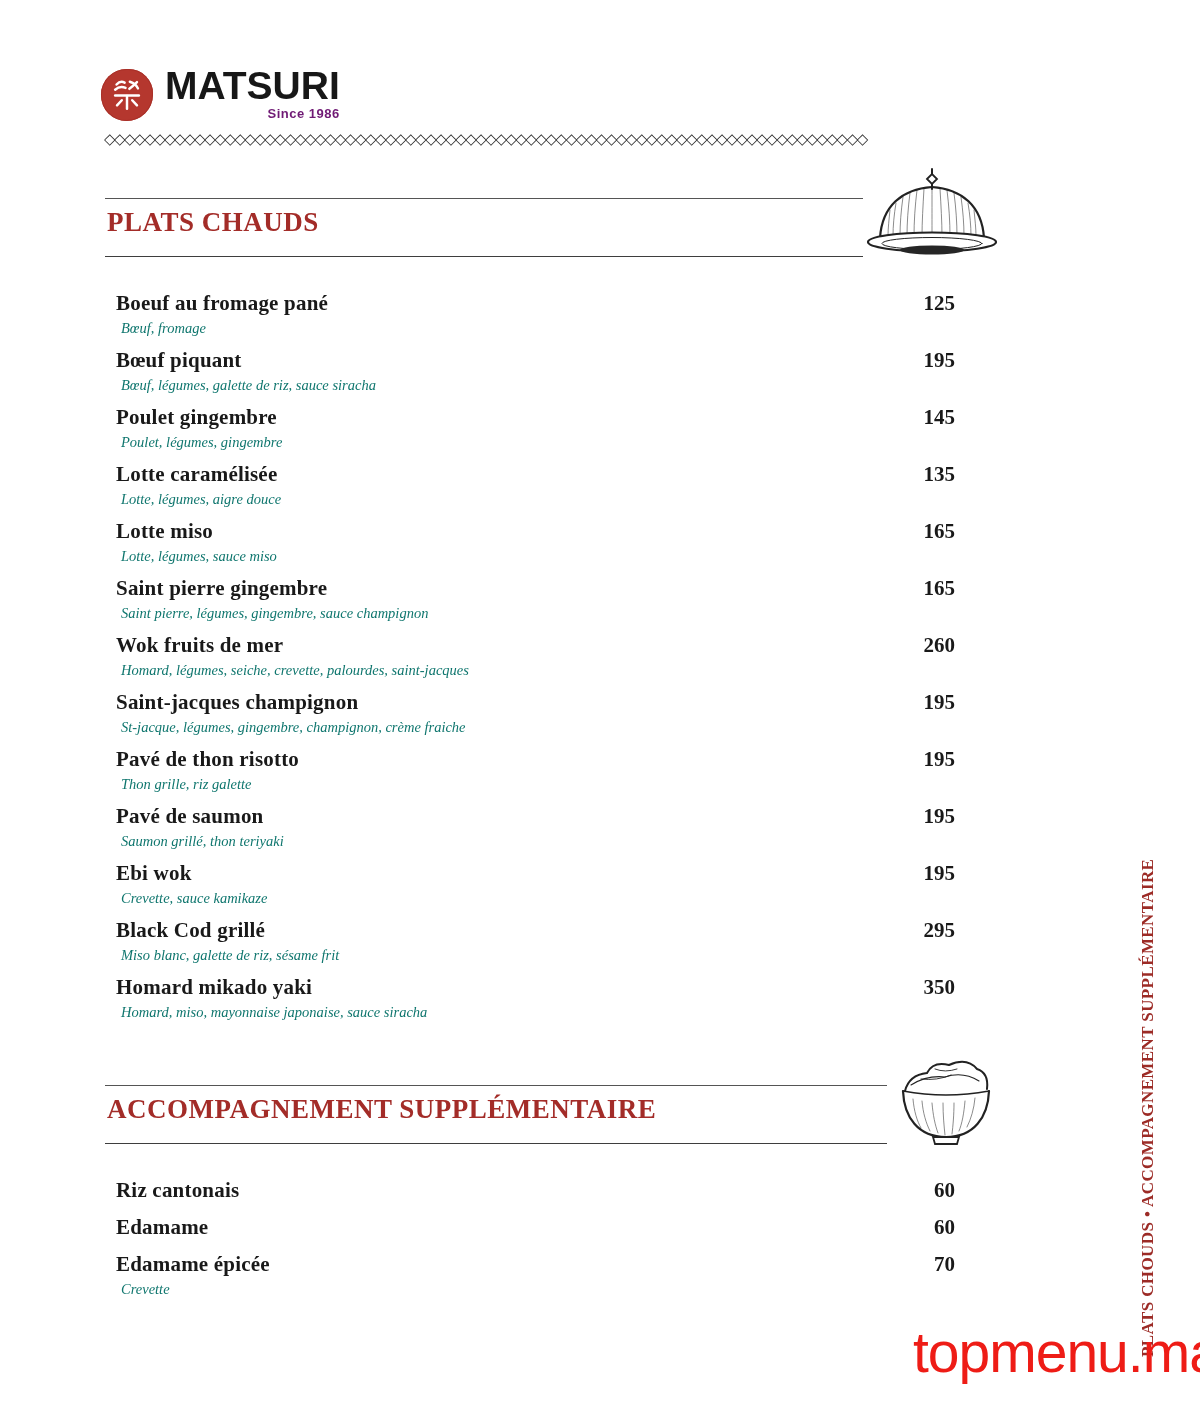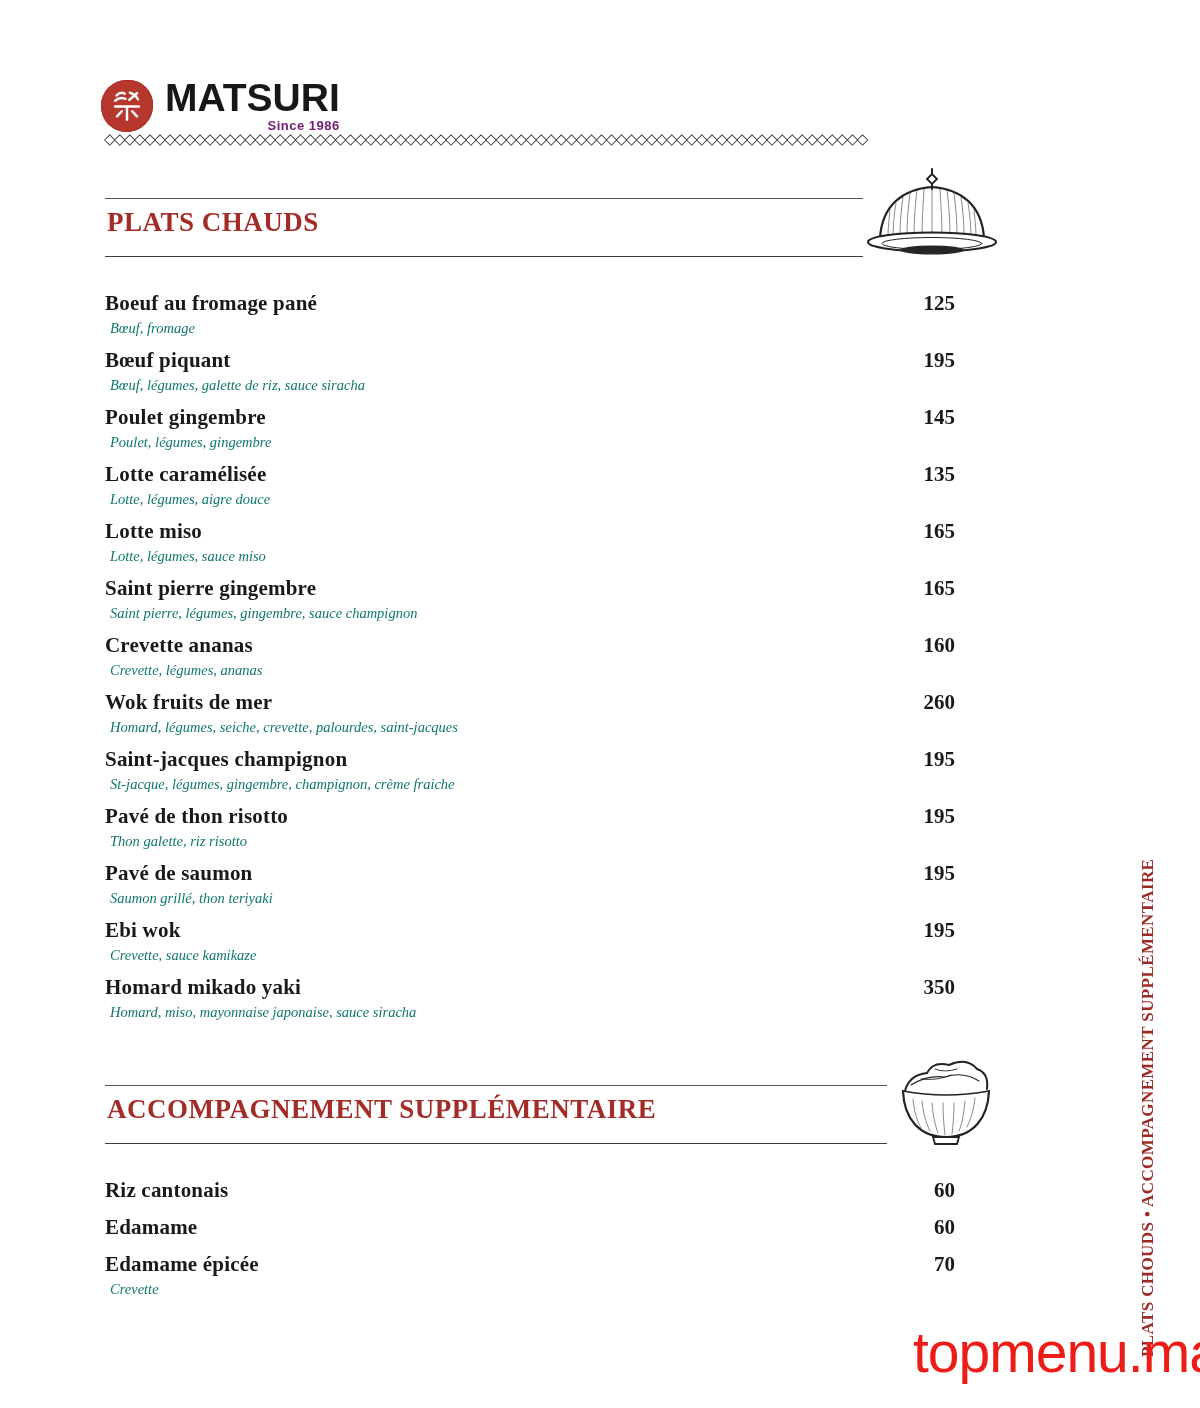--- a/index.html
+++ b/index.html
@@ -1,21 +1,21 @@
 <!DOCTYPE html>
 <html><head>
 <meta charset="utf-8">
 <style>
   html,body{margin:0;padding:0;}
   body{
     width:1200px;height:1408px;position:relative;background:#ffffff;
     font-family:"Liberation Serif",serif;color:#191919;overflow:hidden;
   }
   
-  .logo{position:absolute;left:101px;top:78px;display:flex;align-items:center;}
+  .logo{position:absolute;left:101px;top:66px;display:flex;align-items:flex-end;}
   .seal{
     width:52px;height:52px;border-radius:50% 48% 52% 50%;
     background:#b5372e;display:flex;align-items:center;justify-content:center;
     box-shadow:0 0 0 1px #a93028 inset;
   }
   .brand-block{margin-left:12px;}
   .brand-name{
     font-family:"Liberation Sans",sans-serif;font-weight:900;font-size:39px;
     line-height:40px;letter-spacing:0px;color:#171717;
   }
@@ -36,21 +36,21 @@
     position:relative;height:59px;box-sizing:border-box;
     border-top:1.5px solid #555;border-bottom:1.5px solid #3e3e3e;
   }
   .sec-title{
     font-size:27px;font-weight:700;color:#a32c28;line-height:46px;
     letter-spacing:.5px;padding-left:2px;white-space:nowrap;
   }
   .sec-icon{position:absolute;background:#fff;}
   .sec-icon[data-icon="cloche"]{right:-46px;top:-33px;width:138px;height:94px;}
   .sec-icon[data-icon="rice-bowl"]{right:-50px;top:-39px;width:118px;height:106px;}
-  .items{margin-top:33px;}
+  .items{margin-top:33px;margin-left:11px;}
   .item{margin-bottom:10px;}
   .item-top{display:flex;justify-content:space-between;align-items:baseline;}
   .item-name{font-size:21px;font-weight:700;line-height:27px;letter-spacing:.2px;}
   .item-price{font-size:21px;font-weight:700;line-height:27px;}
   .item-desc{
     font-size:14.5px;font-style:italic;line-height:18px;margin:2px 0 0 5px;
     color:#0f766e;
   }
   
   .side-label{
@@ -169,27 +169,20 @@
   </div>
 
   <div class="item">
     <div class="item-top">
       <span class="item-name">Saint pierre gingembre</span>
       <span class="item-price">165</span>
     </div>
     <div class="item-desc">Saint pierre, légumes, gingembre, sauce champignon</div>
   </div>
 
-  <div class="item">
-    <div class="item-top">
-      <span class="item-name">Crevette ananas</span>
-      <span class="item-price">160</span>
-    </div>
-    <div class="item-desc">Crevette, légumes, ananas</div>
-  </div>
 
   <div class="item">
     <div class="item-top">
       <span class="item-name">Wok fruits de mer</span>
       <span class="item-price">260</span>
     </div>
     <div class="item-desc">Homard, légumes, seiche, crevette, palourdes, saint-jacques</div>
   </div>
 
   <div class="item">
@@ -198,39 +191,46 @@
       <span class="item-price">195</span>
     </div>
     <div class="item-desc">St-jacque, légumes, gingembre, champignon, crème fraiche</div>
   </div>
 
   <div class="item">
     <div class="item-top">
       <span class="item-name">Pavé de thon risotto</span>
       <span class="item-price">195</span>
     </div>
-    <div class="item-desc">Thon galette, riz risotto</div>
+    <div class="item-desc">Thon grille, riz galette</div>
   </div>
 
   <div class="item">
     <div class="item-top">
       <span class="item-name">Pavé de saumon</span>
       <span class="item-price">195</span>
     </div>
     <div class="item-desc">Saumon grillé, thon teriyaki</div>
   </div>
 
   <div class="item">
     <div class="item-top">
       <span class="item-name">Ebi wok</span>
       <span class="item-price">195</span>
     </div>
     <div class="item-desc">Crevette, sauce kamikaze</div>
   </div>
 
+  <div class="item">
+    <div class="item-top">
+      <span class="item-name">Black Cod grillé</span>
+      <span class="item-price">295</span>
+    </div>
+    <div class="item-desc">Miso blanc, galette de riz, sésame frit</div>
+  </div>
 
   <div class="item">
     <div class="item-top">
       <span class="item-name">Homard mikado yaki</span>
       <span class="item-price">350</span>
     </div>
     <div class="item-desc">Homard, miso, mayonnaise japonaise, sauce siracha</div>
   </div>
 </div>
   </div>

